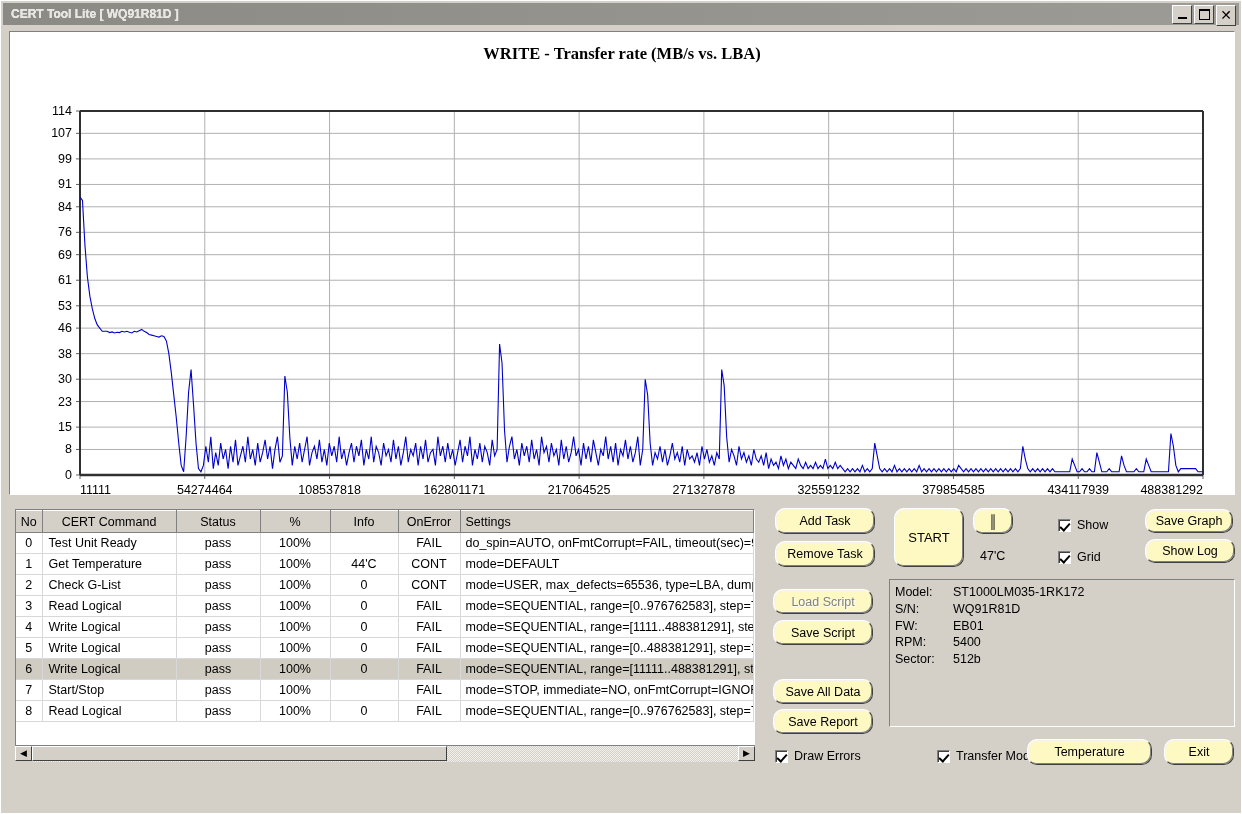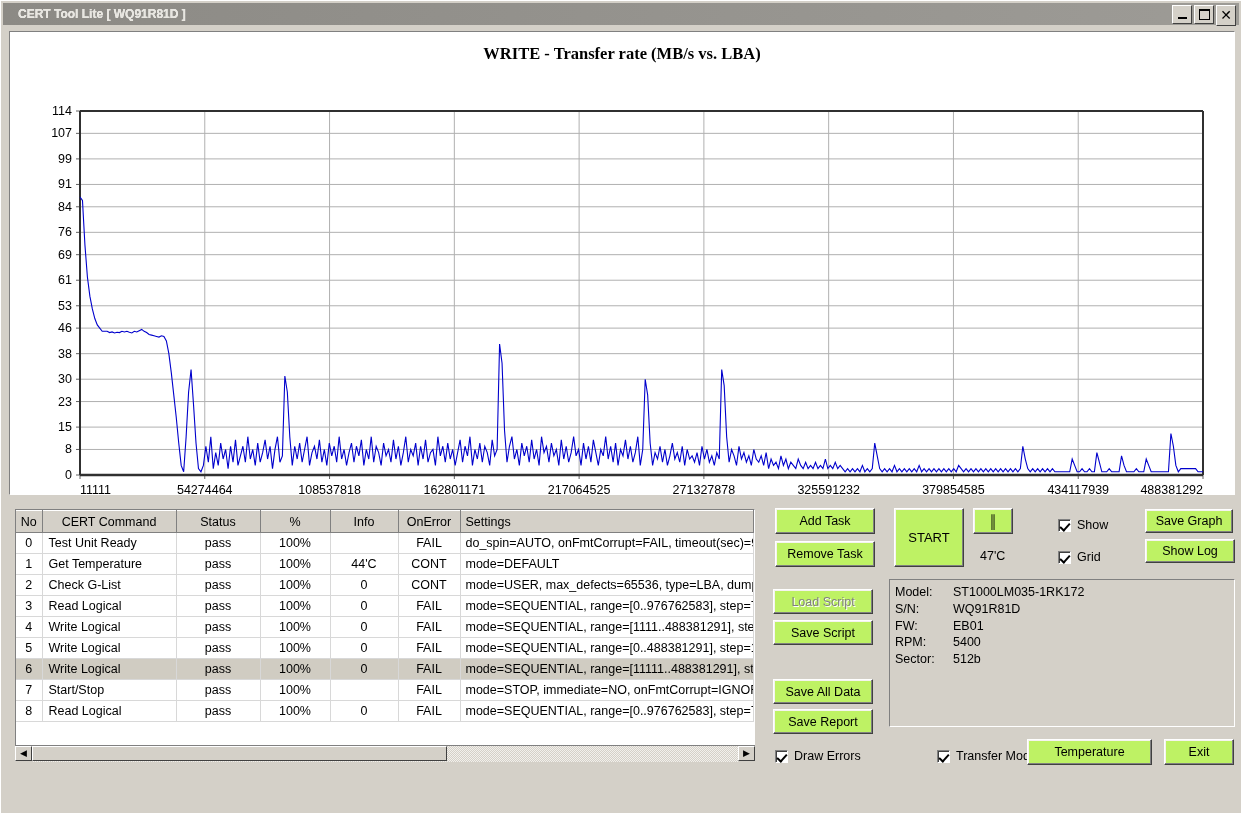--- a/index.html
+++ b/index.html
@@ -15,21 +15,21 @@
     border:1px solid #ffffff;
     box-sizing:border-box;
   }
   
   .titlebar{
     position:absolute;left:2px;top:2px;width:1236px;height:22px;
     background:linear-gradient(to right,#8c8a85,#9d9b96);
     display:flex;align-items:center;
   }
   .titlebar .t-text{
-    color:#e8e6e0;font-weight:bold;font-size:12px;padding-left:15px;
+    color:#e8e6e0;font-weight:bold;font-size:12px;padding-left:8px;
     letter-spacing:0px;text-shadow:0 0 0 #fff;
   }
   .t-buttons{position:absolute;right:3px;top:2px;display:flex;gap:2px;}
   .t-btn{
     width:18px;height:17px;background:#d4d0c8;
     border-top:1px solid #fff;border-left:1px solid #fff;
     border-right:1px solid #404040;border-bottom:1px solid #404040;
     display:flex;align-items:center;justify-content:center;
     font-size:11px;line-height:1;font-family:"Liberation Sans",sans-serif;
   }
@@ -90,27 +90,28 @@
     background:#d4d0c8;border-top:1px solid #fff;border-left:1px solid #fff;
     border-right:1px solid #404040;border-bottom:1px solid #404040;box-sizing:border-box;}
   .hs-arrow{position:absolute;top:0;width:17px;height:15px;background:#d4d0c8;
     border-top:1px solid #fff;border-left:1px solid #fff;
     border-right:1px solid #404040;border-bottom:1px solid #404040;
     box-sizing:border-box;display:flex;align-items:center;justify-content:center;
     font-size:9px;line-height:1;}
   .hs-left{left:0;} .hs-right{right:0;}
   
   .btn{
-    background:#bef264;font-size:12.5px;color:#000;
+    background:#fef9c3;font-size:12.5px;color:#000;
     border-top:1px solid #fff;border-left:1px solid #fff;
     border-right:1px solid #404040;border-bottom:1px solid #404040;
     box-shadow:inset -1px -1px 0 #808080, inset 1px 1px 0 #f5f3ef;
     display:flex;align-items:center;justify-content:center;
     position:absolute;box-sizing:border-box;cursor:default;
     font-family:"Liberation Sans",sans-serif;
+    border-radius:10px;
   }
   .btn.disabled{color:#808080;text-shadow:1px 1px 0 #fff;}
   .chk{position:absolute;display:flex;align-items:center;font-size:12.5px;}
   .chk .box{
     width:13px;height:13px;background:#fff;margin-right:6px;
     border-top:1px solid #808080;border-left:1px solid #808080;
     border-right:1px solid #fff;border-bottom:1px solid #fff;
     box-shadow:inset 1px 1px 0 #404040;
     position:relative;box-sizing:border-box;
   }

